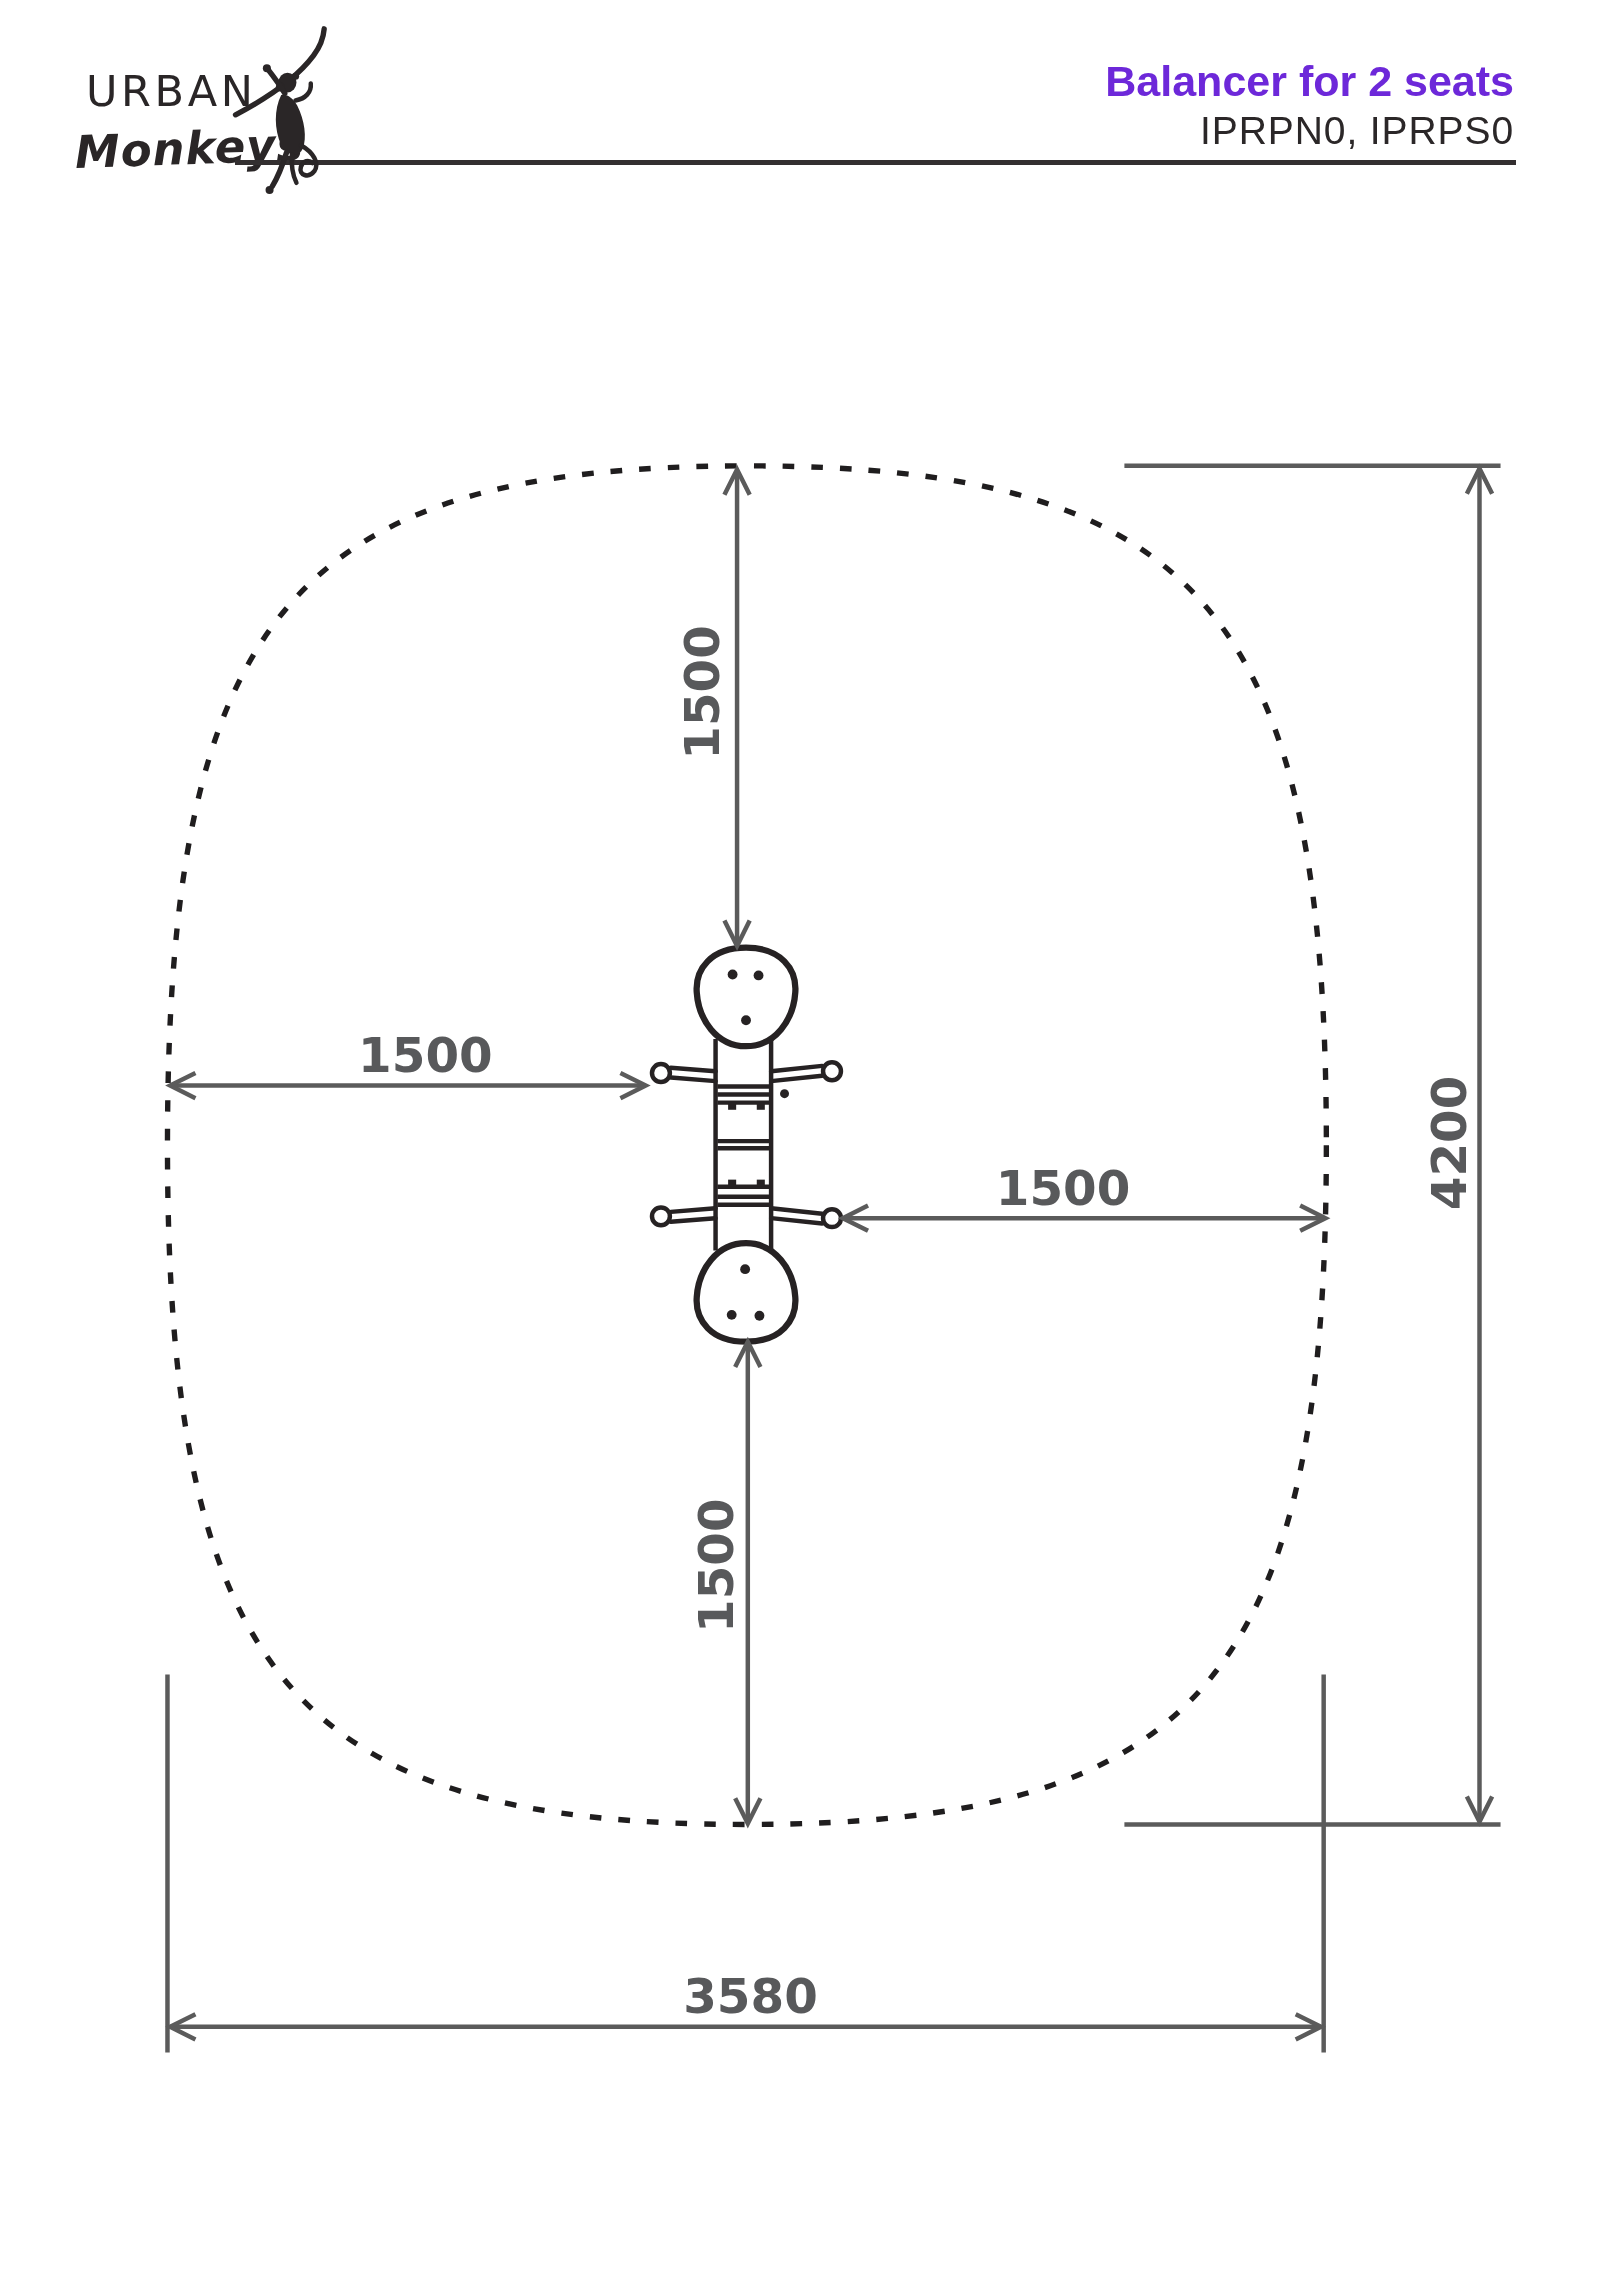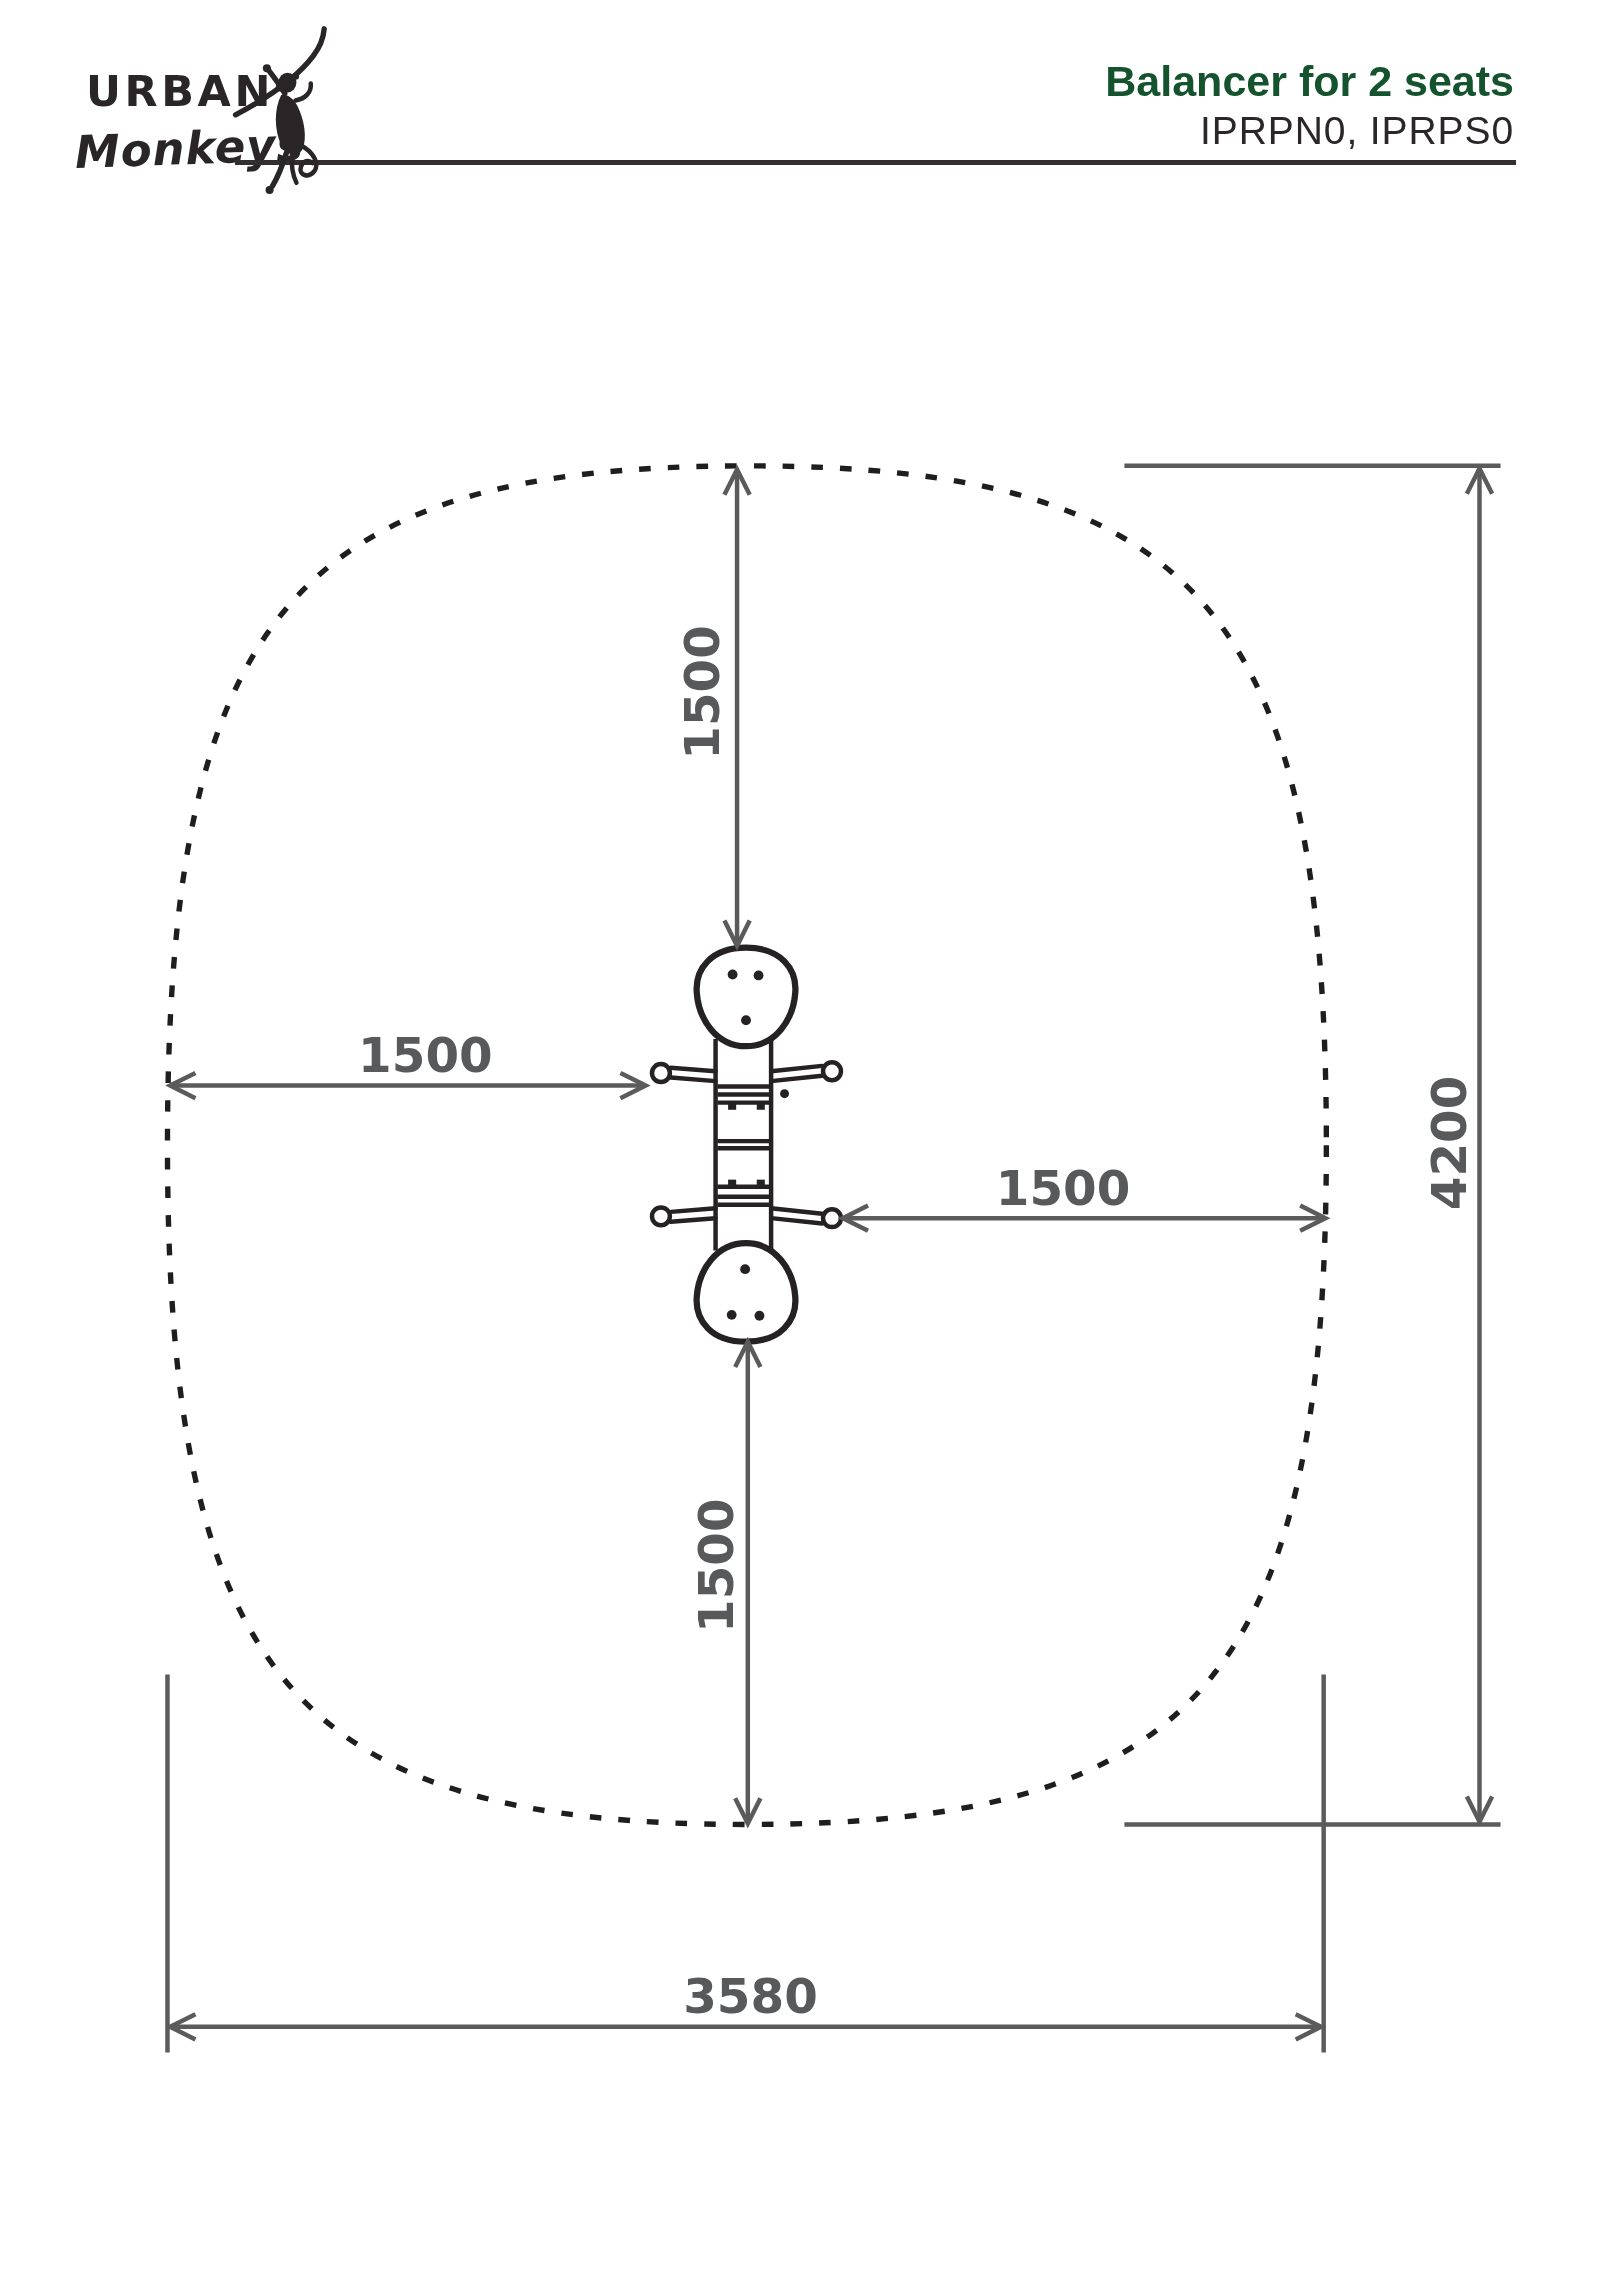--- a/index.html
+++ b/index.html
@@ -3,30 +3,30 @@
 <meta charset="utf-8">
 <style>
   html,body{margin:0;padding:0;}
   body{
     width:1621px;height:2293px;position:relative;background:#ffffff;
     font-family:"DejaVu Sans",sans-serif;overflow:hidden;
   }
   .abs{position:absolute;}
   
   .logo-urban{
-    left:86px;top:66px;font-size:43px;font-weight:700;color:#2a2627;
+    left:86px;top:66px;font-size:43px;font-weight:400;color:#2a2627;
     letter-spacing:3.6px;font-family:"DejaVu Sans",sans-serif;
   }
   .logo-monkeys{
     left:75px;top:122px;font-size:45px;font-weight:700;font-style:italic;
     color:#2a2627;transform:rotate(-2deg);letter-spacing:0.9px;
     font-family:"DejaVu Sans",sans-serif;
   }
   .page-title{
-    right:107px;top:57px;font-size:43px;font-weight:700;color:#14532d;
+    right:107px;top:57px;font-size:43px;font-weight:700;color:#6d28d9;
     font-family:"Liberation Sans",sans-serif;text-align:center;
   }
   .product-codes{
     right:107px;top:109px;font-size:39px;font-weight:400;color:#2b2728;
     font-family:"Liberation Sans",sans-serif;text-align:center;letter-spacing:0.9px;
   }
   .header-rule{
     left:235px;top:160px;width:1281px;height:4.5px;background:#332f30;
   }
   svg text.dim{

